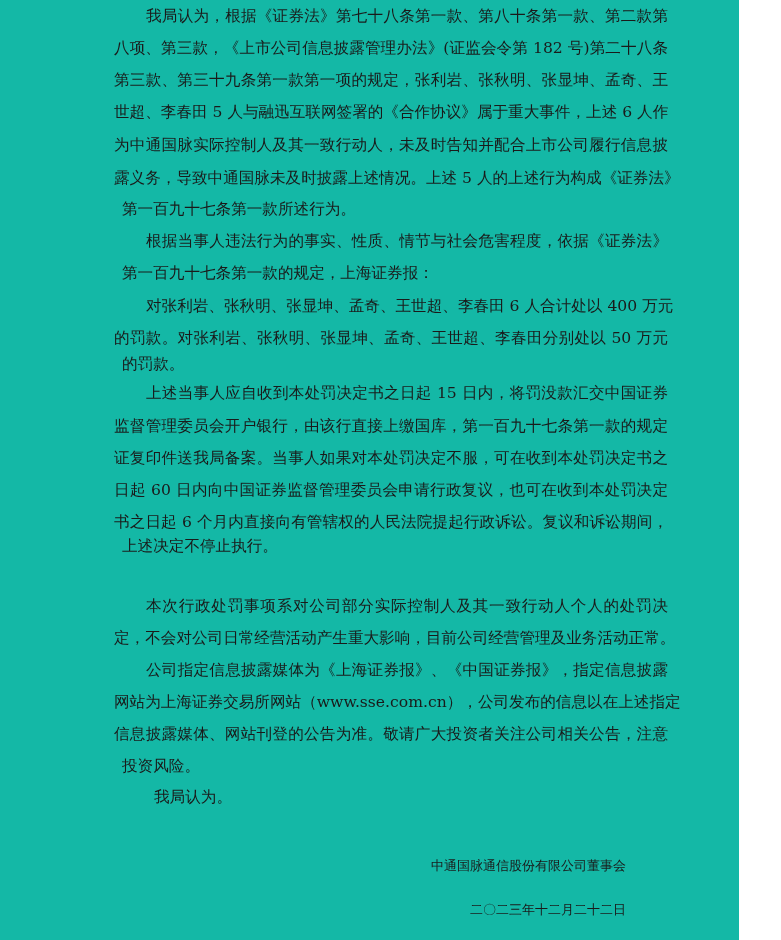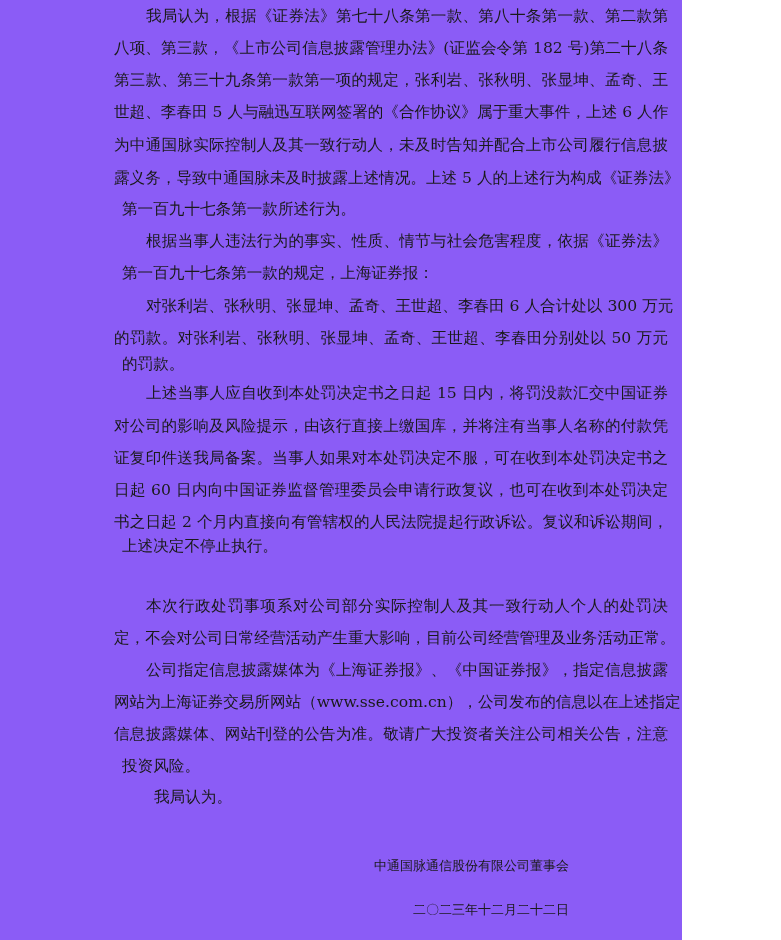--- a/index.html
+++ b/index.html
@@ -1,18 +1,18 @@
 <!DOCTYPE html>
 <html><head>
 <meta charset="utf-8">
 <style>
   html, body { margin: 0; padding: 0; background: #ffffff; }
   body { width: 781px; height: 940px; position: relative; overflow: hidden;
          font-family: "DejaVu Serif", "Liberation Serif", serif; color: #1a1a1a; }
-  .page { position: absolute; left: 0; top: 0; width: 682px; height: 940px; background: #8b5cf6; }
+  .page { position: absolute; left: 0; top: 0; width: 739px; height: 940px; background: #14b8a6; }
   .line { position: absolute; left: 114px; width: 554px; height: 22px; line-height: 22px;
           font-size: 15.6px; white-space: nowrap; text-align: justify; text-align-last: justify;
           letter-spacing: 0; }
   .line.last { text-align-last: left; margin-left: 8px; }
   .line.indent { left: 146px; width: 522px; }
   .line.heading { font-weight: bold; font-family: "DejaVu Sans", "Liberation Sans", sans-serif; font-size: 15px; }
   .sig { position: absolute; right: 113px; font-size: 13px; line-height: 22px; white-space: nowrap; }
 </style>
 </head>
 <body>
@@ -28,31 +28,31 @@
     <div class="line" style="top:167px">露义务，导致中通国脉未及时披露上述情况。上述 5 人的上述行为构成《证券法》</div>
     <div class="line last" style="top:198px">第一百九十七条第一款所述行为。</div>
   </div>
 
   <div>
     <div class="line indent" style="top:230px">根据当事人违法行为的事实、性质、情节与社会危害程度，依据《证券法》</div>
     <div class="line last" style="top:262px">第一百九十七条第一款的规定，上海证券报：</div>
   </div>
 
   <div>
-    <div class="line indent" style="top:295px">对张利岩、张秋明、张显坤、孟奇、王世超、李春田 6 人合计处以 300 万元</div>
+    <div class="line indent" style="top:295px">对张利岩、张秋明、张显坤、孟奇、王世超、李春田 6 人合计处以 400 万元</div>
     <div class="line" style="top:327px">的罚款。对张利岩、张秋明、张显坤、孟奇、王世超、李春田分别处以 50 万元</div>
     <div class="line last" style="top:353px">的罚款。</div>
   </div>
 
   <div>
     <div class="line indent" style="top:382px">上述当事人应自收到本处罚决定书之日起 15 日内，将罚没款汇交中国证券</div>
-    <div class="line" style="top:415px">对公司的影响及风险提示，由该行直接上缴国库，并将注有当事人名称的付款凭</div>
+    <div class="line" style="top:415px">监督管理委员会开户银行，由该行直接上缴国库，第一百九十七条第一款的规定</div>
     <div class="line" style="top:447px">证复印件送我局备案。当事人如果对本处罚决定不服，可在收到本处罚决定书之</div>
     <div class="line" style="top:479px">日起 60 日内向中国证券监督管理委员会申请行政复议，也可在收到本处罚决定</div>
-    <div class="line" style="top:511px">书之日起 2 个月内直接向有管辖权的人民法院提起行政诉讼。复议和诉讼期间，</div>
+    <div class="line" style="top:511px">书之日起 6 个月内直接向有管辖权的人民法院提起行政诉讼。复议和诉讼期间，</div>
     <div class="line last" style="top:535px">上述决定不停止执行。</div>
   </div>
 
 
   <div>
     <div class="line indent" style="top:595px">本次行政处罚事项系对公司部分实际控制人及其一致行动人个人的处罚决</div>
     <div class="line" style="top:627px">定，不会对公司日常经营活动产生重大影响，目前公司经营管理及业务活动正常。</div>
   </div>
 
   <div>

